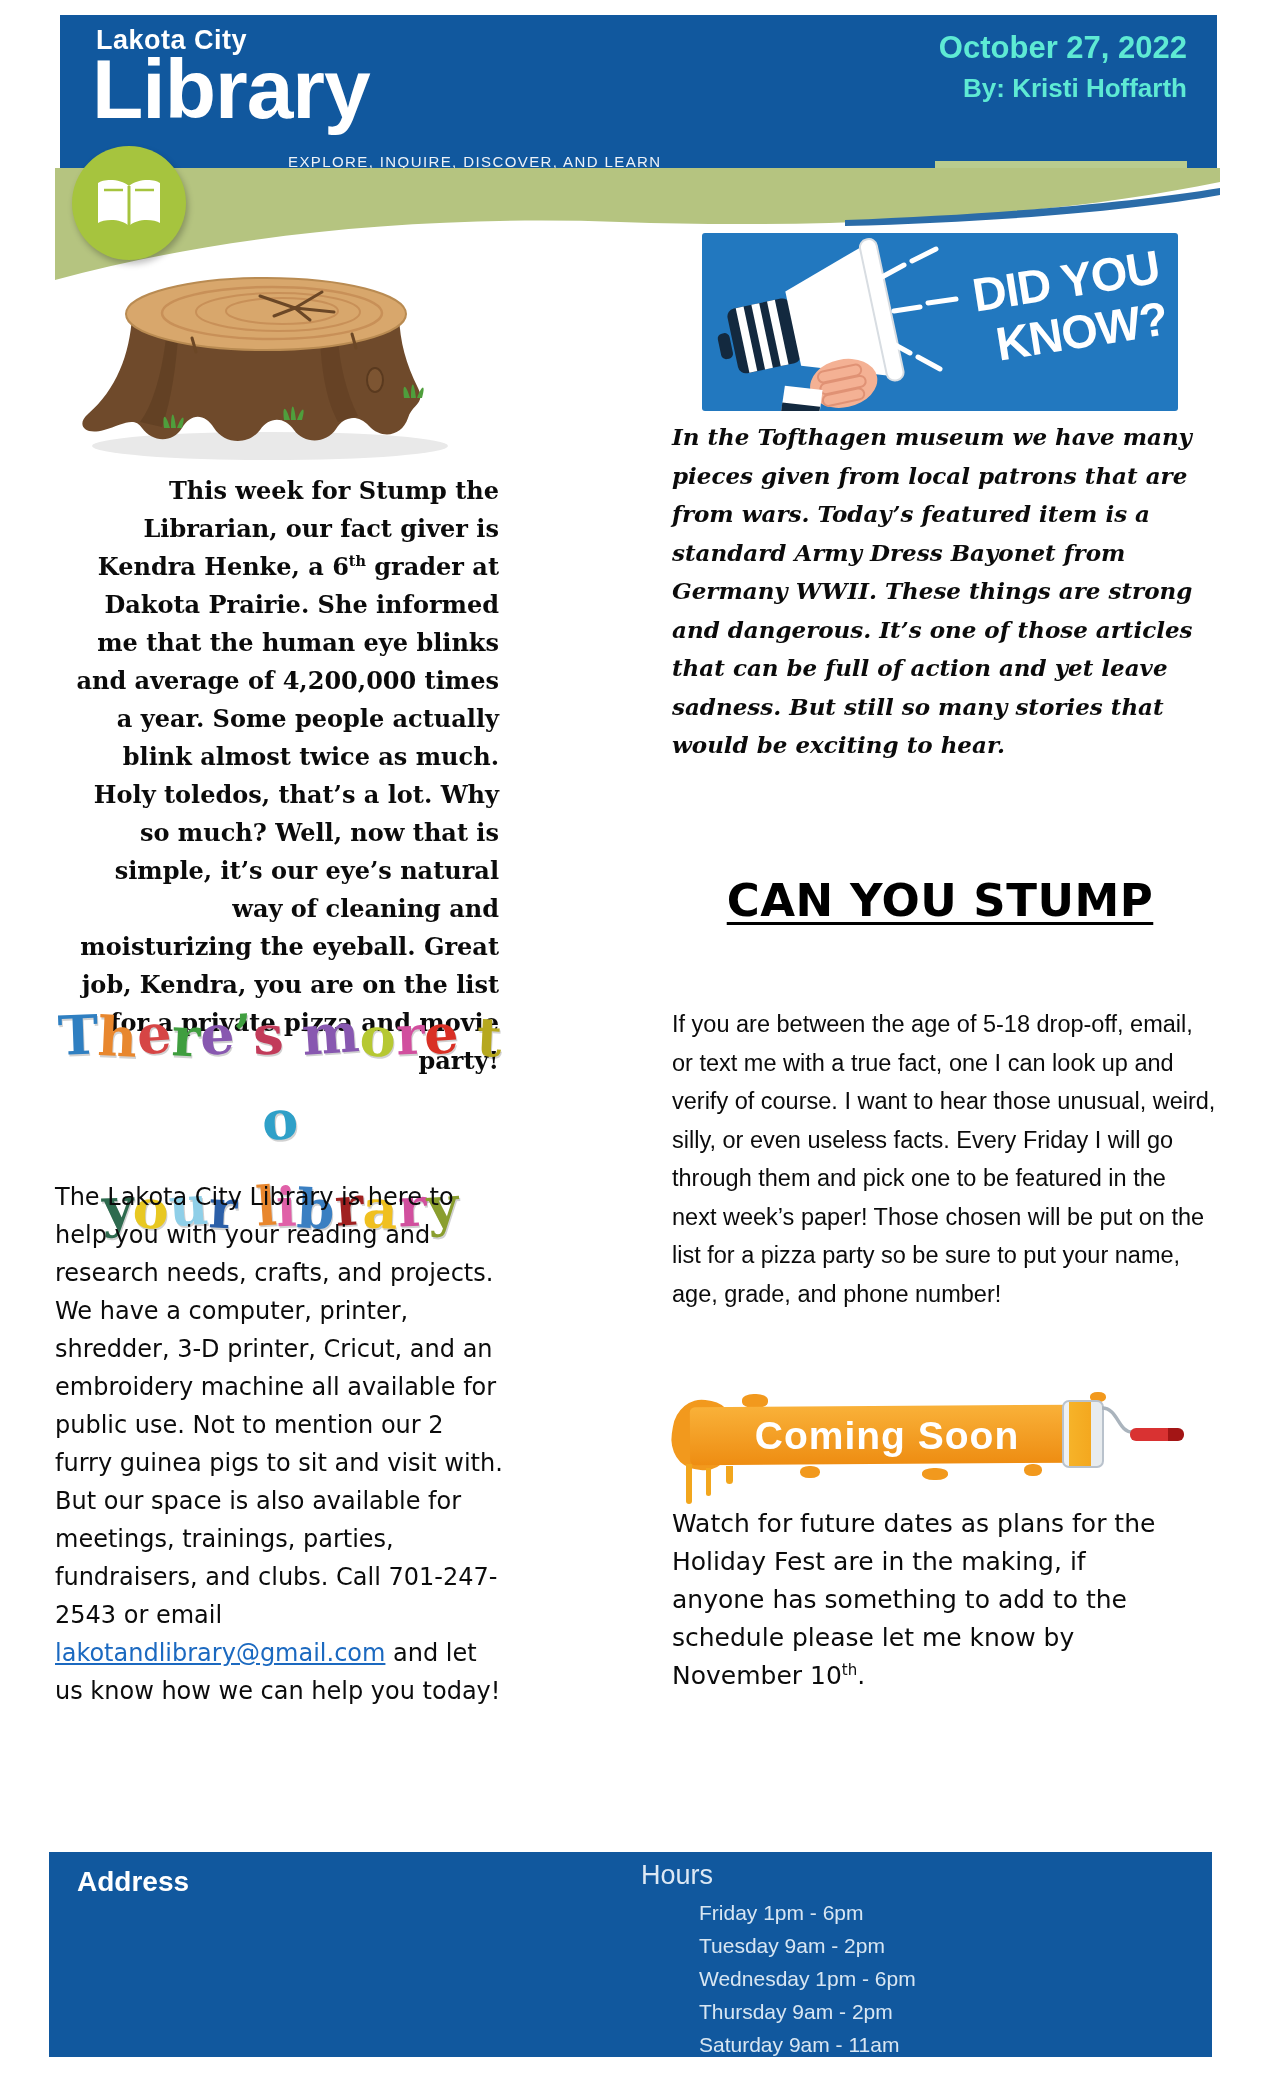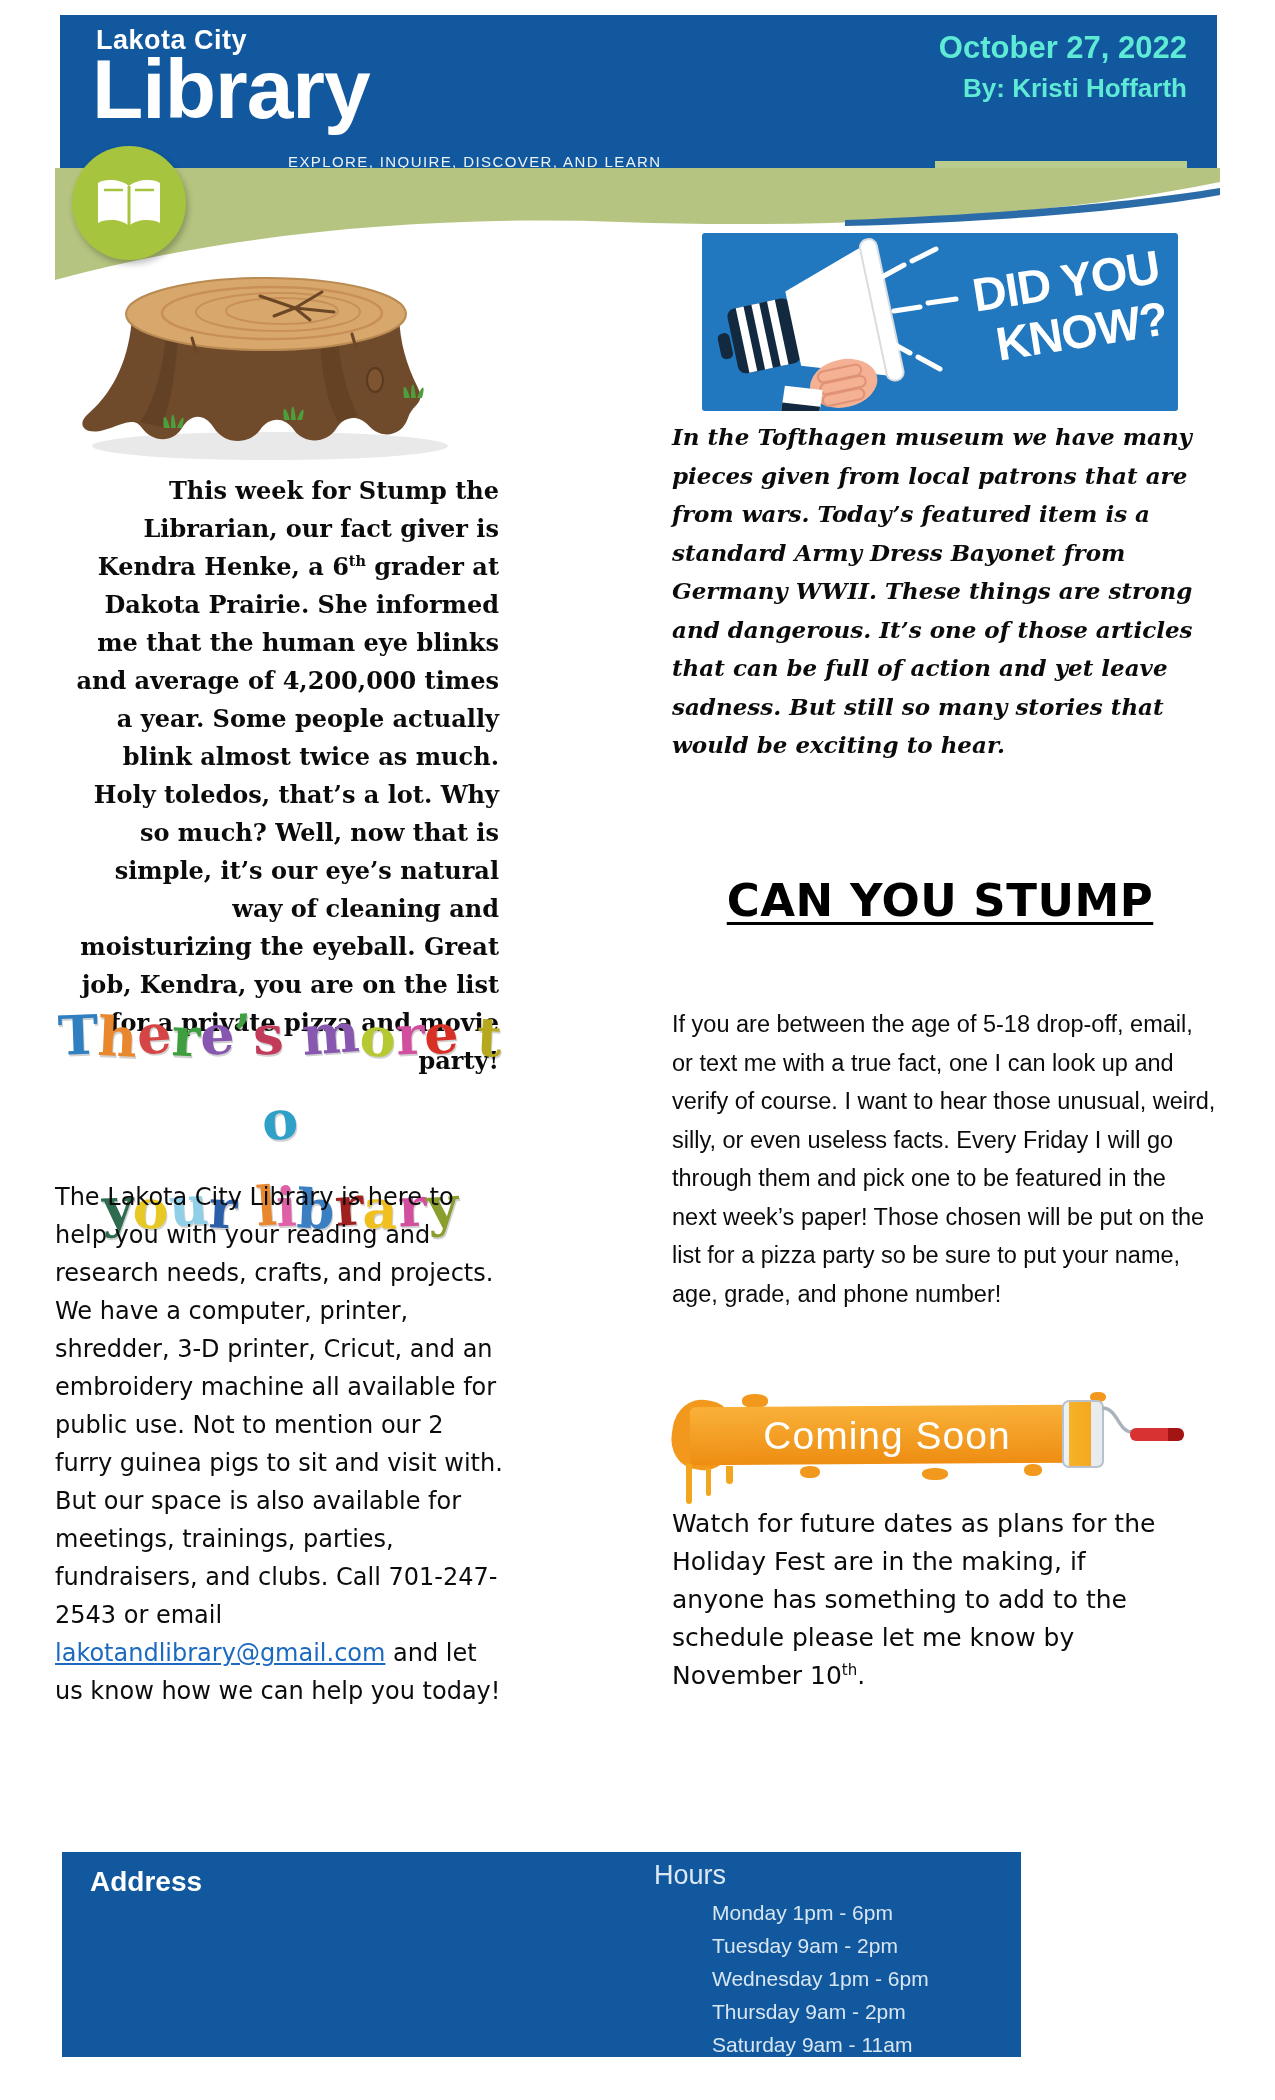--- a/index.html
+++ b/index.html
@@ -47,29 +47,29 @@
   #stump-q-heading{left:670px;top:858px;width:540px;text-align:center;color:#000;
      font-family:"DejaVu Sans",sans-serif;font-weight:900;font-size:45px;line-height:86px;letter-spacing:.5px;}
   #stump-q-heading .uline{text-decoration:underline;text-decoration-thickness:3px;text-underline-offset:6px;}
   #challenge-para{left:672px;top:1005px;width:544px;font-size:23.5px;}
   #coming-soon{left:672px;top:1392px;width:526px;height:118px;}
   .cs-stripe{position:absolute;left:18px;top:14px;width:392px;height:58px;border-radius:5px;
      background:linear-gradient(#f9b139,#ee8d12);transform:rotate(-.4deg);}
   .cs-splash{position:absolute;background:#f2991d;border-radius:45%;}
   .cs-drip{position:absolute;background:#f2a61d;border-radius:0 0 4px 4px;}
   #cs-label{position:absolute;left:60px;top:22px;width:310px;text-align:center;color:#ffffff;
-     font-size:39px;font-weight:normal;letter-spacing:1px;font-family:"Liberation Sans",sans-serif;}
+     font-size:39px;font-weight:bold;letter-spacing:1px;font-family:"Liberation Sans",sans-serif;}
   .roller-cyl{position:absolute;left:390px;top:8px;width:38px;height:64px;border:2px solid #b9c2cc;border-radius:7px;
      background:linear-gradient(90deg,#eef1f4 12%,#f6b329 12%,#f4a81f 70%,#e8ecef 70%);}
   .roller-handle{position:absolute;left:458px;top:36px;width:54px;height:13px;border-radius:6px;
      background:linear-gradient(90deg,#d93232 70%,#a31515 70%);}
   #holiday-para{left:672px;top:1505px;width:500px;font-size:25px;}
 
   
-  #footer-bar{left:62px;top:1852px;width:959px;height:205px;background:#11589e;color:#ffffff;}
+  #footer-bar{left:49px;top:1852px;width:1163px;height:205px;background:#11589e;color:#ffffff;}
   #addr-title{left:28px;top:14px;font-size:28px;font-weight:bold;color:#ffffff;}
   #addr-lines{left:98px;top:48px;font-size:25px;line-height:38px;color:#ecf3fa;}
   #hours-title{left:592px;top:8px;font-size:27px;color:#dce8f4;}
   #hours-lines{left:650px;top:44px;font-size:21px;line-height:33px;color:#d8e6f2;}
 </style>
 </head>
 <body>
 
 <div id="page">
 
@@ -198,21 +198,21 @@
   </div>
 
   <div class="abs para sans-wide" id="holiday-para">
     <span>Watch for future dates as plans for the Holiday Fest are in the making, if anyone has something to add to the schedule please let me know by November 10</span><span class="sup">th</span><span>.</span>
   </div>
 
   <div class="abs" id="footer-bar">
     <div class="abs" id="addr-title">Address</div>
     <div class="abs" id="hours-title">Hours</div>
     <div class="abs" id="hours-lines">
-        <div>Monday 1pm - 6pm</div>
+        <div>Friday 1pm - 6pm</div>
         <div>Tuesday 9am - 2pm</div>
         <div>Wednesday 1pm - 6pm</div>
         <div>Thursday 9am - 2pm</div>
         <div>Saturday 9am - 11am</div>
       </div>
   </div>
 
 </div>
 
 </body></html>

